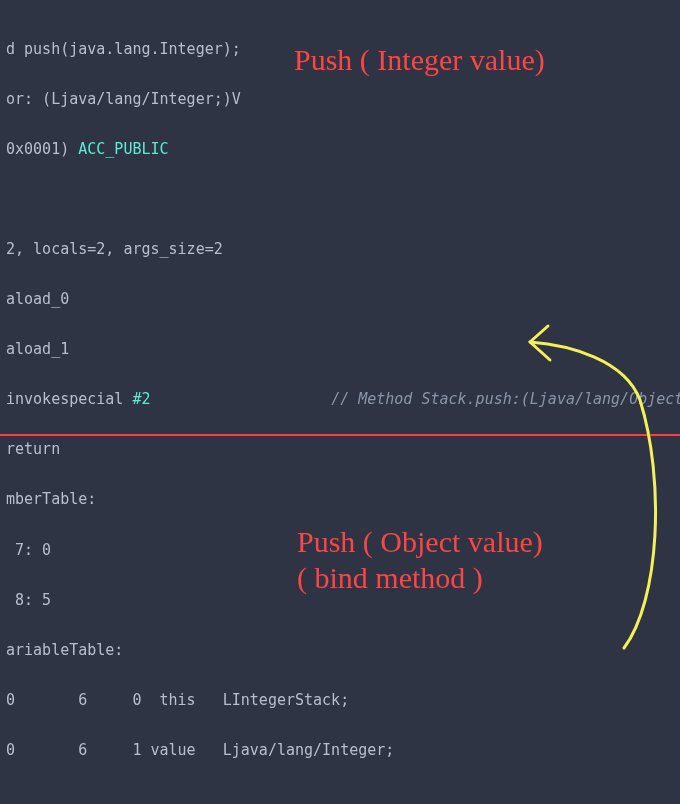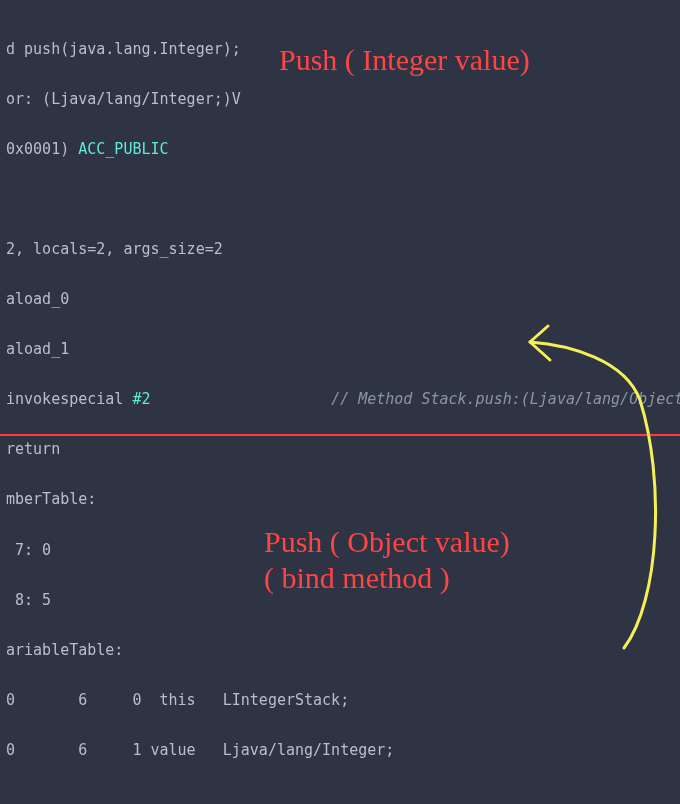--- a/index.html
+++ b/index.html
@@ -72,23 +72,23 @@
 
 
 
 
 
 
 </div>
 
 <div class="red-divider" style="top:434px;"></div>
 
-<div class="annotation" style="top:42px; left:279px;">Push ( Integer value)</div>
+<div class="annotation" style="top:42px; left:294px;">Push ( Integer value)</div>
 
-<div class="annotation" style="top:524px; left:264px;">
+<div class="annotation" style="top:524px; left:297px;">
   <div>Push ( Object value)</div>
   <div class="small" style="">( bind method )</div>
 </div>
 
 <svg class="arrow-svg" width="680" height="804" style="top:0;left:0;">
   <path d="M 624 648 C 660 600, 665 480, 640 400 C 625 360, 570 345, 530 342" stroke="#f4f156" stroke-width="3" fill="none" stroke-linecap="round"></path>
   <path d="M 530 342 L 548 326 M 530 342 L 550 360" stroke="#f4f156" stroke-width="3" fill="none" stroke-linecap="round"></path>
 </svg>
 
 </body></html>

